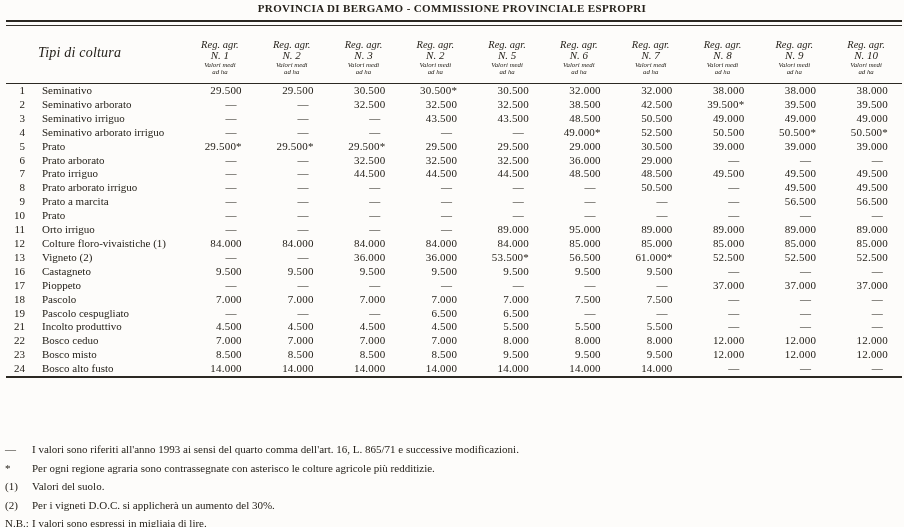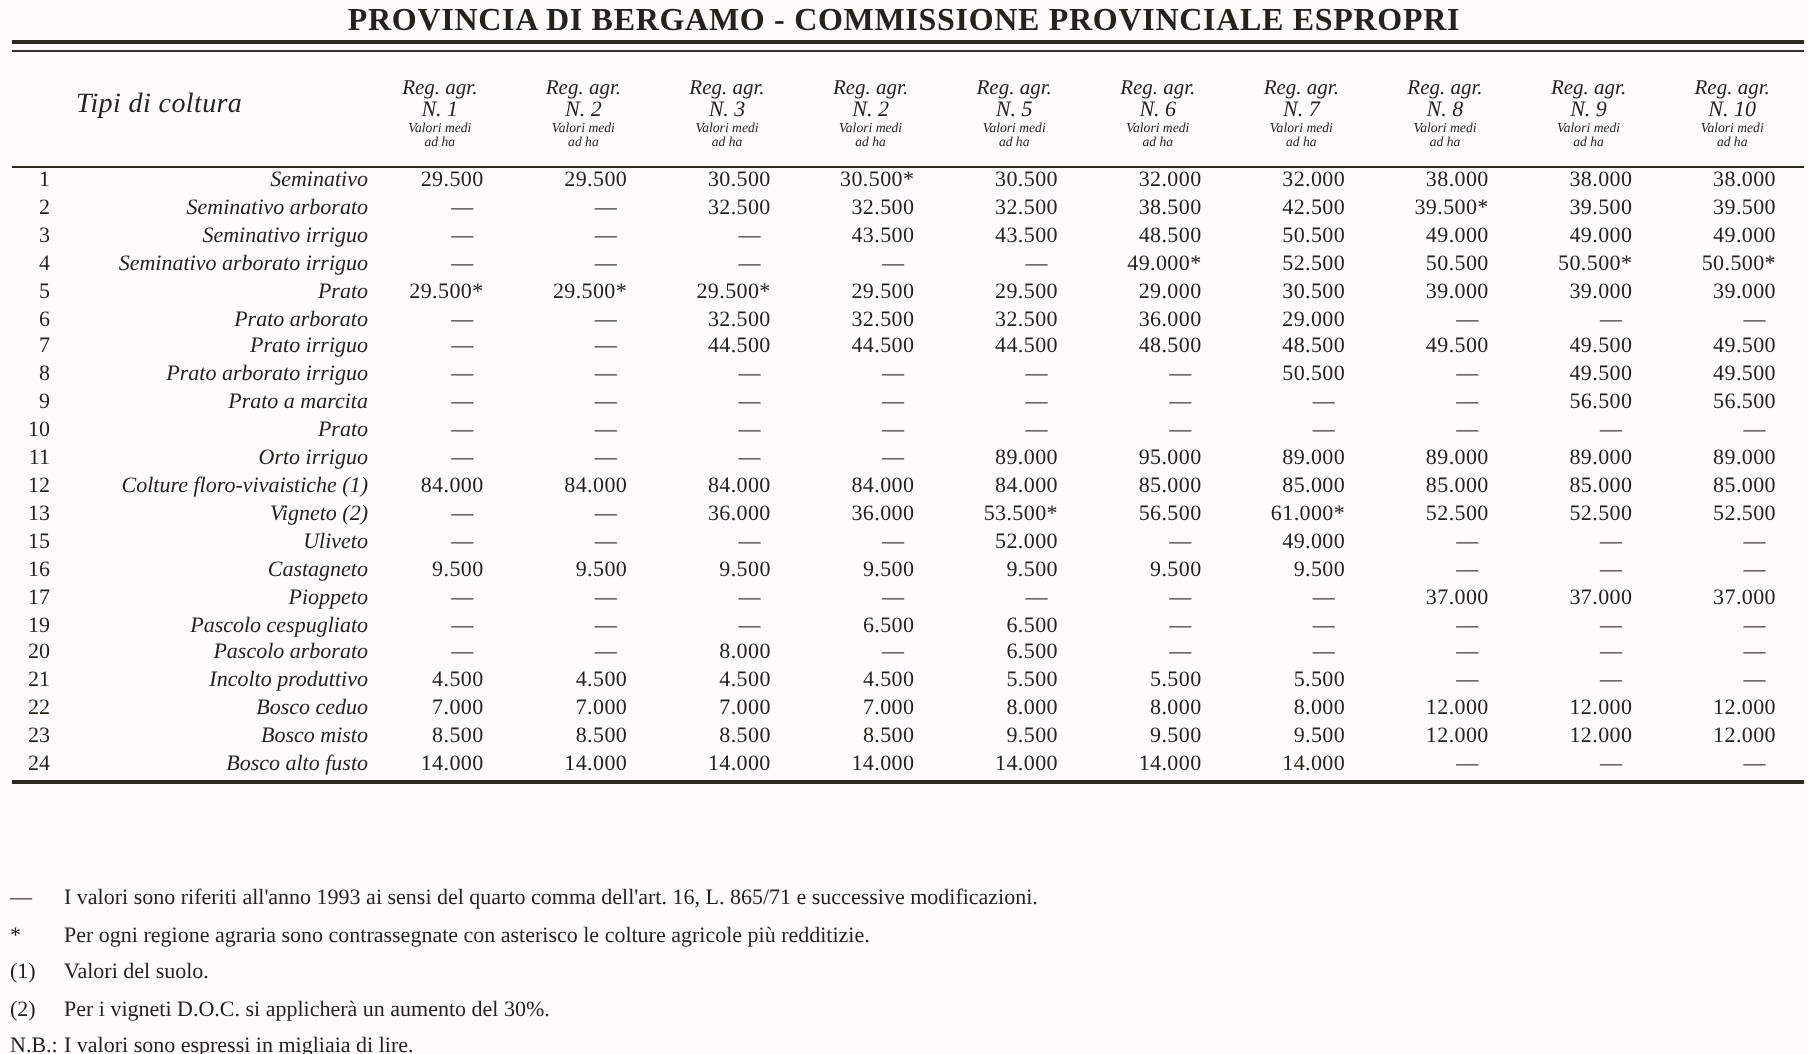--- a/index.html
+++ b/index.html
@@ -3,37 +3,37 @@
 <meta charset="utf-8">
 <style>
   html,body { margin:0; padding:0; background:#e8e8e8; }
   .page {
     position:relative; width:904px; height:527px; margin:0 auto;
     background:#fdfcfa; color:#26221b; overflow:hidden;
     font-family:"Liberation Serif","DejaVu Serif",serif;
   }
   .title {
     position:absolute; top:2px; left:0; right:0;
-    text-align:center; font-size:16px; font-weight:bold; letter-spacing:.35px;
+    text-align:center; font-size:11px; font-weight:bold; letter-spacing:.35px;
   }
   .thin-rule { position:absolute; top:25px; left:6px; width:896px; height:1px; background:#33302a; }
   table.tbl {
     position:absolute; top:20px; left:6px; width:896px;
     border-collapse:collapse; table-layout:fixed;
     border-top:2.5px solid #2c2923; border-bottom:2px solid #2c2923;
   }
   .tbl th { font-weight:normal; border-bottom:1.5px solid #2c2923; height:46px; vertical-align:middle; }
   th.corner { text-align:left; padding-left:32px; font-style:italic; font-size:14px; letter-spacing:.2px; }
   th.col-hdr { text-align:center; font-style:italic; padding:12px 0 3px;font-family:Liberation Serif, serif; }
   .h1 { font-size:10.5px; line-height:11px; }
   .h2 { font-size:11px;  line-height:11px; }
   .h3 { font-size:6.8px; line-height:7.5px; }
   .tbl td { font-size:11px; height:13.9px; line-height:13.9px; padding:0; white-space:nowrap; overflow:hidden; }
   td.c-num   { text-align:right; padding-right:7px; }
-  td.c-label { text-align:right;  padding-left:10px;font-style:italic; }
+  td.c-label { text-align:left;  padding-left:10px; }
   td.c-val   { text-align:right; padding-right:14px; letter-spacing:.2px; }
   td.c-val.dash { padding-right:19px; }
   .footnotes { position:absolute; left:5px; top:440px; width:894px; }
   .fn { display:flex; font-size:11px; line-height:18.6px; }
   .fn-marker { flex:0 0 auto; min-width:27px; }
   .fn-text { flex:1 1 auto; }
 </style>
 </head>
 <body>
 
@@ -297,34 +297,20 @@
           <td class="c-val">36.000</td>
           <td class="c-val">36.000</td>
           <td class="c-val">53.500*</td>
           <td class="c-val">56.500</td>
           <td class="c-val">61.000*</td>
           <td class="c-val">52.500</td>
           <td class="c-val">52.500</td>
           <td class="c-val">52.500</td>
         </tr>
         <tr>
-          <td class="c-num">15</td>
-          <td class="c-label">Uliveto</td>
-          <td class="c-val dash">—</td>
-          <td class="c-val dash">—</td>
-          <td class="c-val dash">—</td>
-          <td class="c-val dash">—</td>
-          <td class="c-val">52.000</td>
-          <td class="c-val dash">—</td>
-          <td class="c-val">49.000</td>
-          <td class="c-val dash">—</td>
-          <td class="c-val dash">—</td>
-          <td class="c-val dash">—</td>
-        </tr>
-        <tr>
           <td class="c-num">16</td>
           <td class="c-label">Castagneto</td>
           <td class="c-val">9.500</td>
           <td class="c-val">9.500</td>
           <td class="c-val">9.500</td>
           <td class="c-val">9.500</td>
           <td class="c-val">9.500</td>
           <td class="c-val">9.500</td>
           <td class="c-val">9.500</td>
           <td class="c-val dash">—</td>
@@ -339,40 +325,40 @@
           <td class="c-val dash">—</td>
           <td class="c-val dash">—</td>
           <td class="c-val dash">—</td>
           <td class="c-val dash">—</td>
           <td class="c-val dash">—</td>
           <td class="c-val">37.000</td>
           <td class="c-val">37.000</td>
           <td class="c-val">37.000</td>
         </tr>
         <tr>
+          <td class="c-num">18</td>
+          <td class="c-label">Pascolo</td>
+          <td class="c-val">7.000</td>
+          <td class="c-val">7.000</td>
+          <td class="c-val">7.000</td>
+          <td class="c-val">7.000</td>
+          <td class="c-val">7.000</td>
+          <td class="c-val">7.500</td>
+          <td class="c-val">7.500</td>
+          <td class="c-val dash">—</td>
+          <td class="c-val dash">—</td>
+          <td class="c-val dash">—</td>
+        </tr>
+        <tr>
           <td class="c-num">19</td>
           <td class="c-label">Pascolo cespugliato</td>
           <td class="c-val dash">—</td>
           <td class="c-val dash">—</td>
           <td class="c-val dash">—</td>
           <td class="c-val">6.500</td>
-          <td class="c-val">6.500</td>
-          <td class="c-val dash">—</td>
-          <td class="c-val dash">—</td>
-          <td class="c-val dash">—</td>
-          <td class="c-val dash">—</td>
-          <td class="c-val dash">—</td>
-        </tr>
-        <tr>
-          <td class="c-num">20</td>
-          <td class="c-label">Pascolo arborato</td>
-          <td class="c-val dash">—</td>
-          <td class="c-val dash">—</td>
-          <td class="c-val">8.000</td>
-          <td class="c-val dash">—</td>
           <td class="c-val">6.500</td>
           <td class="c-val dash">—</td>
           <td class="c-val dash">—</td>
           <td class="c-val dash">—</td>
           <td class="c-val dash">—</td>
           <td class="c-val dash">—</td>
         </tr>
         <tr>
           <td class="c-num">21</td>
           <td class="c-label">Incolto produttivo</td>

